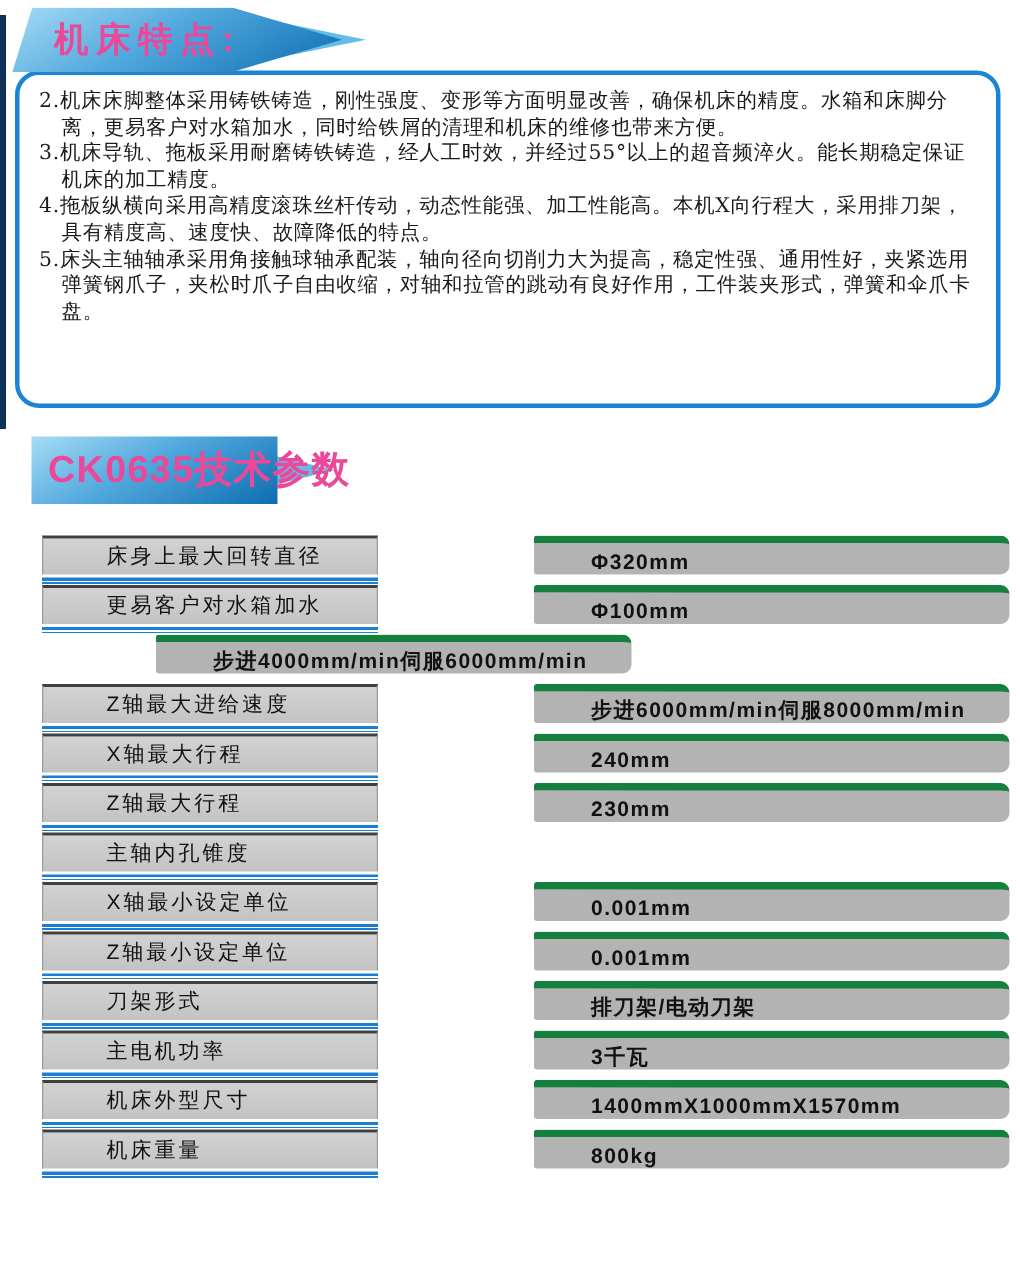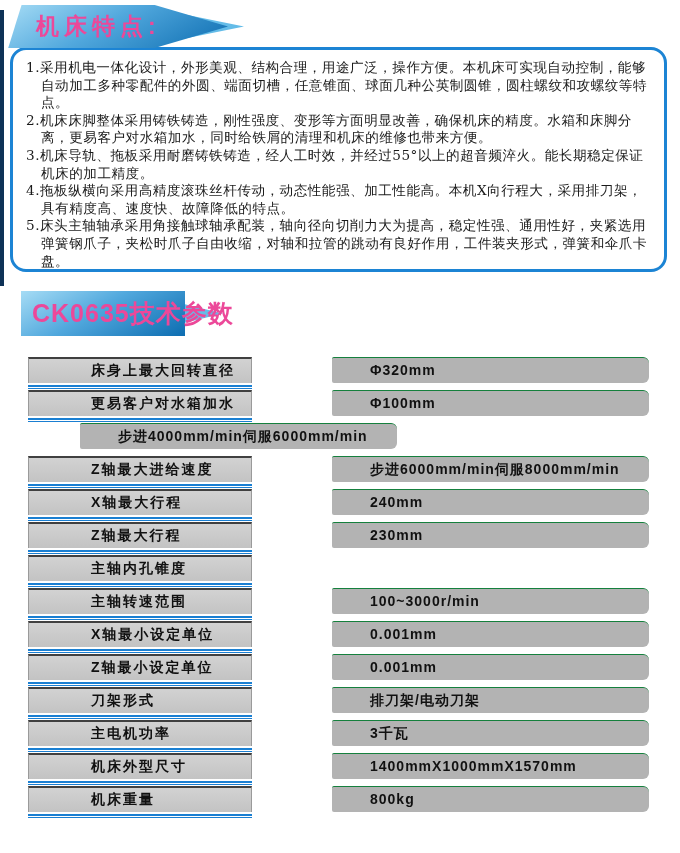--- a/index.html
+++ b/index.html
@@ -39,39 +39,38 @@
   
   .spec-table{position:absolute;left:0;top:357px;width:680px;}
   .spec-row{display:flex;height:26px;margin-bottom:7px;}
   .spec-label-box{box-sizing:border-box;margin-left:28px;width:224px;height:26px;
       position:relative;background:linear-gradient(#d2d2d2,#c3c3c3);
       border-top:2px solid #404040;border-left:1px solid #9a9a9a;border-right:1px solid #9a9a9a;}
   .spec-label-box::after{content:"";position:absolute;left:-1px;right:-1px;top:26px;height:5px;
       background:linear-gradient(#1a7fd2 0,#1a7fd2 2px,#ffffff 2px,#ffffff 3px,
                                  #1a7fd2 3px,#1a7fd2 4px,transparent 4px);}
   .spec-label{display:block;line-height:23px;padding-left:42px;font-size:14px;
-      font-weight:bold;color:#111;letter-spacing:2px;white-space:nowrap;margin-left:20px;}
-  .spec-value-box{box-sizing:border-box;margin-left:80px;width:317px;height:26px;
-      background:#b3b3b3;border-radius:2px 6px 6px 2px;border-top:1px solid #15803d;}
+      font-weight:normal;color:#111;letter-spacing:2px;white-space:nowrap;}
+  .spec-value-box{box-sizing:border-box;margin-left:104px;width:317px;height:26px;
+      background:#b3b3b3;border-radius:2px 6px 6px 2px;border-top:5px solid #15803d;}
   .spec-value{display:block;line-height:24px;padding-left:38px;font-size:14px;
       font-weight:bold;color:#111;letter-spacing:1px;white-space:nowrap;}
 </style>
 </head>
 <body>
 
 <div class="edge-stripe"></div>
 
 <div class="banner banner1">
   <div class="arrow-back"></div>
   <div class="banner-body"></div>
   <span class="banner-text">机床特点:</span>
 </div>
 
 <div class="features-box" id="featuresList">
-    <div class="feature-item">1.采用机电一体化设计，外形美观、结构合理，用途广泛，操作方便。本机床可实现自动控制，能够自动加工多种零配件的外圆、端面切槽，任意锥面、球面几种公英制圆锥，圆柱螺纹和攻螺纹等特点。</div>
     <div class="feature-item">2.机床床脚整体采用铸铁铸造，刚性强度、变形等方面明显改善，确保机床的精度。水箱和床脚分离，更易客户对水箱加水，同时给铁屑的清理和机床的维修也带来方便。</div>
     <div class="feature-item">3.机床导轨、拖板采用耐磨铸铁铸造，经人工时效，并经过55°以上的超音频淬火。能长期稳定保证机床的加工精度。</div>
     <div class="feature-item">4.拖板纵横向采用高精度滚珠丝杆传动，动态性能强、加工性能高。本机X向行程大，采用排刀架，具有精度高、速度快、故障降低的特点。</div>
     <div class="feature-item">5.床头主轴轴承采用角接触球轴承配装，轴向径向切削力大为提高，稳定性强、通用性好，夹紧选用弹簧钢爪子，夹松时爪子自由收缩，对轴和拉管的跳动有良好作用，工件装夹形式，弹簧和伞爪卡盘。</div>
   </div>
 
 <div class="banner banner2">
   <div class="arrow-back"></div>
   <div class="banner-body"></div>
   <span class="banner-text">CK0635技术参数</span>
@@ -123,28 +122,20 @@
         <span class="spec-value">230mm</span>
       </div>
     </div>
     <div class="spec-row">
       <div class="spec-label-box">
         <span class="spec-label">主轴内孔锥度</span>
       </div>
     </div>
     <div class="spec-row">
       <div class="spec-label-box">
-        <span class="spec-label">主轴转速范围</span>
-      </div>
-      <div class="spec-value-box">
-        <span class="spec-value">100~3000r/min</span>
-      </div>
-    </div>
-    <div class="spec-row">
-      <div class="spec-label-box">
         <span class="spec-label">X轴最小设定单位</span>
       </div>
       <div class="spec-value-box">
         <span class="spec-value">0.001mm</span>
       </div>
     </div>
     <div class="spec-row">
       <div class="spec-label-box">
         <span class="spec-label">Z轴最小设定单位</span>
       </div>

